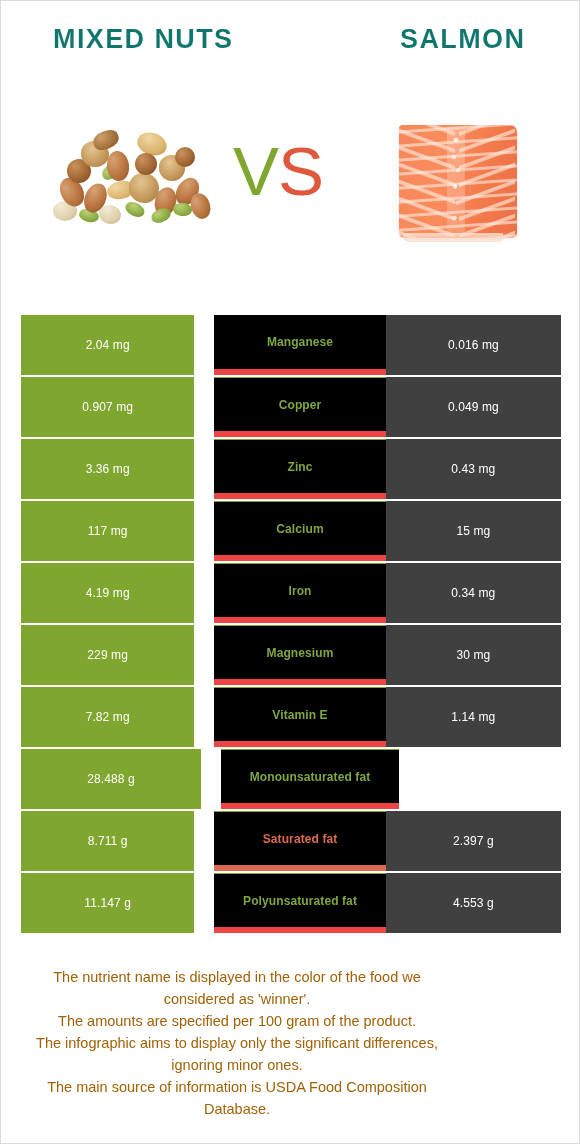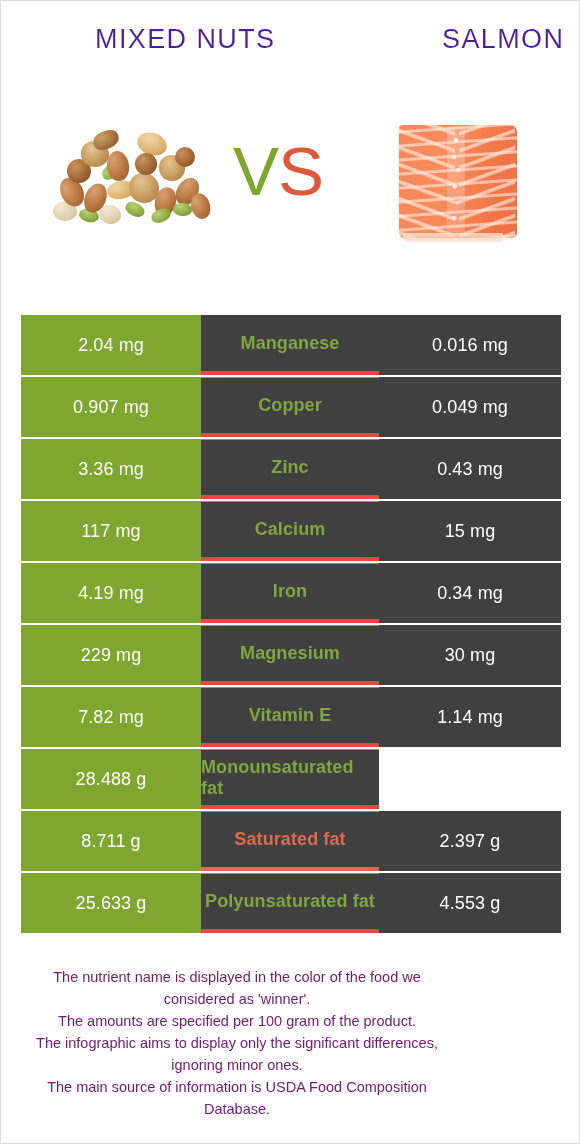--- a/index.html
+++ b/index.html
@@ -25,28 +25,27 @@
   .titles {
     position: absolute;
     top: 21px;
     left: 0;
     width: 580px;
     height: 46px;
   }
   .food-title {
     position: absolute;
     font-family: "Liberation Sans", sans-serif;
-    font-weight: 400;
+    font-weight: 700;
     font-size: 27px;
     letter-spacing: 1.4px;
-    color: #4c1d95;
+    color: #0f766e;
     white-space: nowrap;
     -webkit-text-stroke: 0.1px #ffffff;
     transform: scaleX(1.0);
-    margin-left: 42px;
   }
   .title-left  { left: 52px;  top: 2px; }
   .title-right { left: 399px; top: 2px; }
 
   
   .hero {
     position: absolute;
     top: 100px;
     left: 0;
     width: 580px;
@@ -159,35 +158,36 @@
   .row {
     display: flex;
     width: 540px;
     height: 60px;
     margin-bottom: 2px;
   }
   .cell {
     display: flex;
     align-items: center;
     justify-content: center;
-    font-size: 18px;
+    font-size: 12px;
     letter-spacing: 0.1px;
   }
   .cell-left {
     width: 180px;
     background: #7FA62E;
     color: #ffffff;
   }
   .cell-mid {
     width: 178px;
-    background: #404040;
+    background: #000000;
     border-top: 1px solid #7FA62E;
-    border-bottom: 4px solid #ef4444;
+    border-bottom: 6px solid #ef4444;
     font-weight: bold;
     color: #7FA640;
+    margin-left: 20px;
   }
   .row:first-child .cell-mid { border-top: none; }
   .cell-mid.loser {
     color: #DD6A4C;
     border-bottom-color: #DD6A4C;
   }
   .cell-right {
     width: 182px;
     background: #404040;
     color: #ffffff;
@@ -195,21 +195,21 @@
 
   
   .footer {
     position: absolute;
     left: 0;
     top: 965px;
     width: 472px;
     text-align: center;
     font-size: 14.5px;
     line-height: 22px;
-    color: #701a75;
+    color: #a16207;
     padding: 0 26px;
   }
   .footer p { margin: 0; }
 </style>
 </head>
 <body>
 
 <div class="page">
 
   <div class="titles">
@@ -296,21 +296,21 @@
       <div class="row">
         <div class="cell cell-left">28.488 g</div>
         <div class="cell cell-mid">Monounsaturated fat</div>
       </div>
       <div class="row">
         <div class="cell cell-left">8.711 g</div>
         <div class="cell cell-mid loser">Saturated fat</div>
         <div class="cell cell-right">2.397 g</div>
       </div>
       <div class="row">
-        <div class="cell cell-left">25.633 g</div>
+        <div class="cell cell-left">11.147 g</div>
         <div class="cell cell-mid">Polyunsaturated fat</div>
         <div class="cell cell-right">4.553 g</div>
       </div>
     </div>
 
   <div class="footer">
     <p>The nutrient name is displayed in the color of the food we considered as 'winner'.</p>
     <p>The amounts are specified per 100 gram of the product.</p>
     <p>The infographic aims to display only the significant differences, ignoring minor ones.</p>
     <p>The main source of information is USDA Food Composition Database.</p>

